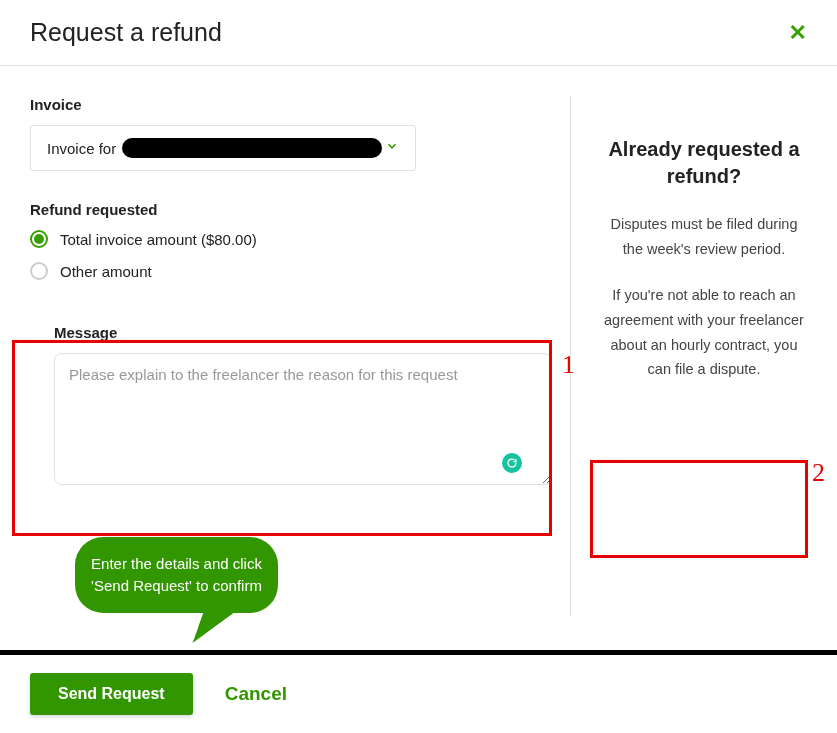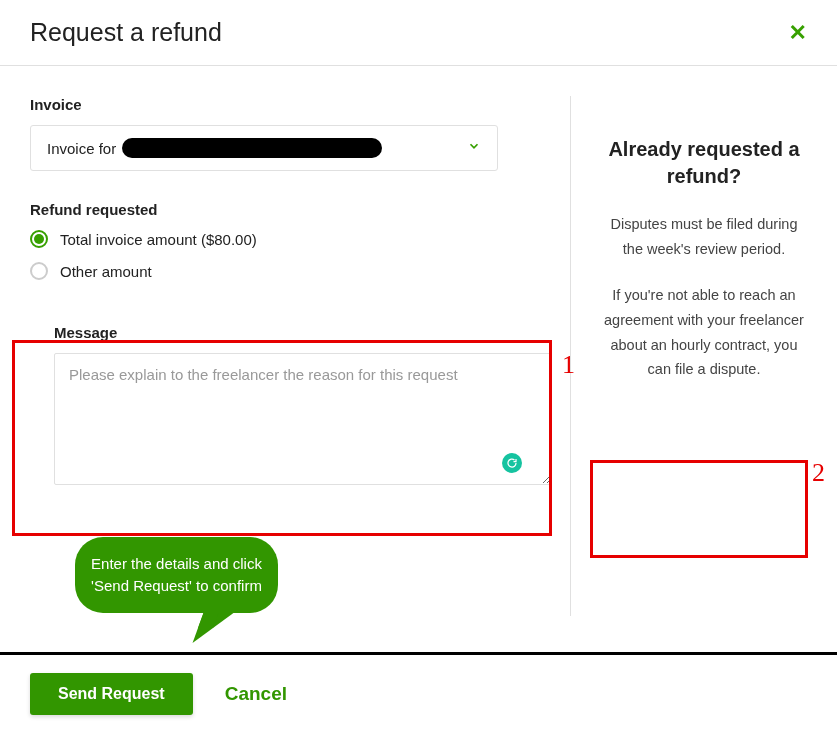--- a/index.html
+++ b/index.html
@@ -60,21 +60,21 @@
       margin-bottom: 12px;
     }
     
     .dropdown {
       border: 1px solid #e0e0e0;
       border-radius: 3px;
       padding: 12px 16px;
       display: flex;
       justify-content: space-between;
       align-items: center;
-      width: 468px;
+      width: 386px;
       cursor: pointer;
       background: #fff;
     }
     .dropdown .value-wrap {
       display: flex;
       align-items: center;
       font-size: 15px;
     }
     .dropdown .prefix {
       margin-right: 6px;
@@ -129,21 +129,21 @@
       padding-left: 24px;
     }
     .textarea-wrap {
       position: relative;
       margin-top: 10px;
     }
     textarea {
       width: 498px;
       height: 132px;
       border: 1px solid #e0e0e0;
-      border-radius: 2px;
+      border-radius: 8px;
       padding: 12px 14px;
       font-size: 15px;
       font-family: inherit;
       resize: both;
       color: #222;
     }
     textarea::placeholder { color: #999; }
     .grammarly {
       position: absolute;
       right: 28px;
@@ -195,21 +195,21 @@
       border-top-color: #329600;
       border-left-color: #329600;
       transform: skew(-20deg);
     }
     
     .footer {
       position: absolute;
       bottom: 0;
       left: 0;
       right: 0;
-      border-top: 3px solid #000000;
+      border-top: 5px solid #000000;
       padding: 18px 30px;
       display: flex;
       align-items: center;
       background: #fff;
     }
     .btn-primary {
       background: #329600;
       color: #fff;
       border: none;
       padding: 12px 28px;

